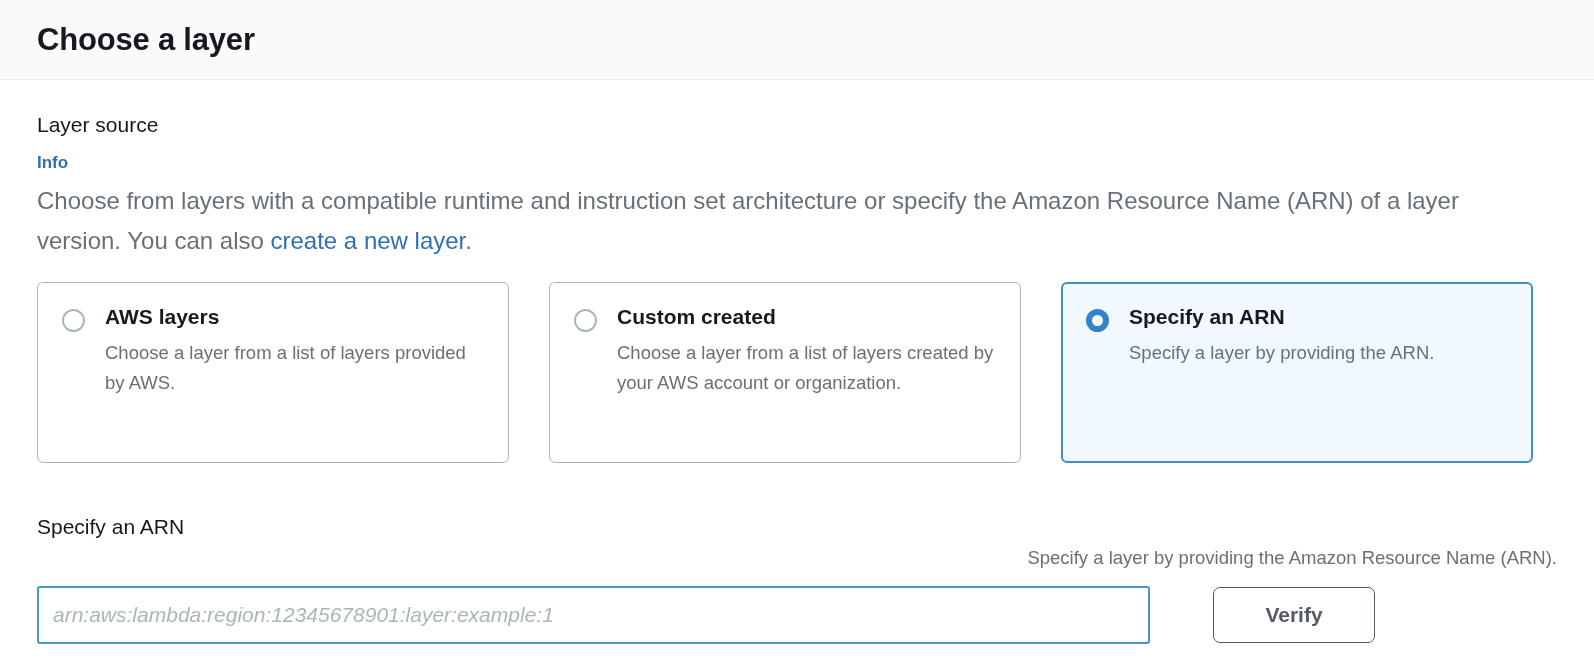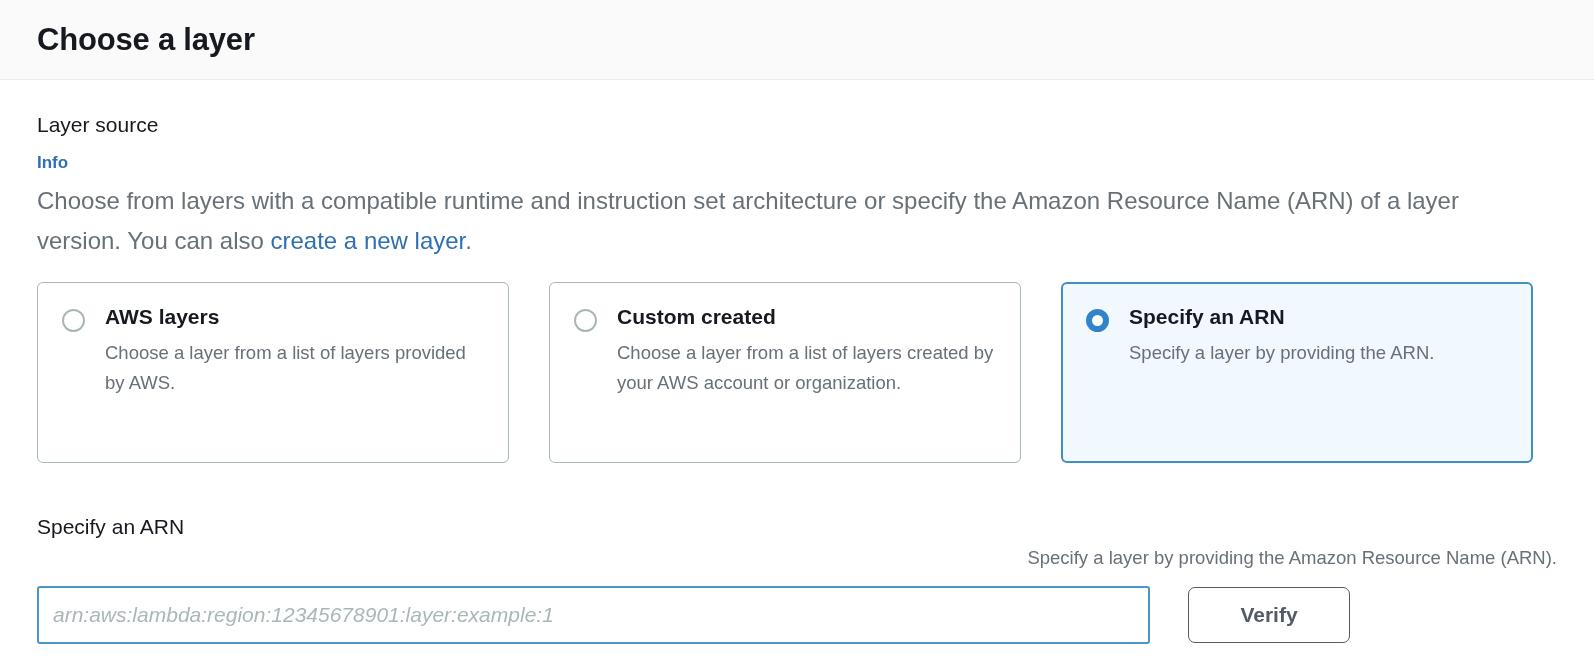--- a/index.html
+++ b/index.html
@@ -131,21 +131,21 @@
   .arn-desc {
     margin-top: 8px;
     font-size: 18.5px;
     color: #687078;
     text-align: right;
   }
   .arn-row {
     margin-top: 17px;
     display: flex;
     align-items: center;
-    gap: 38px;
+    gap: 63px;
   }
   .arn-input {
     width: 1113px;
     height: 58px;
     border: 2px solid #4a96c8;
     border-radius: 3px;
     background: #ffffff;
     font-family: "Liberation Sans", sans-serif;
     font-size: 21px;
     font-style: italic;

